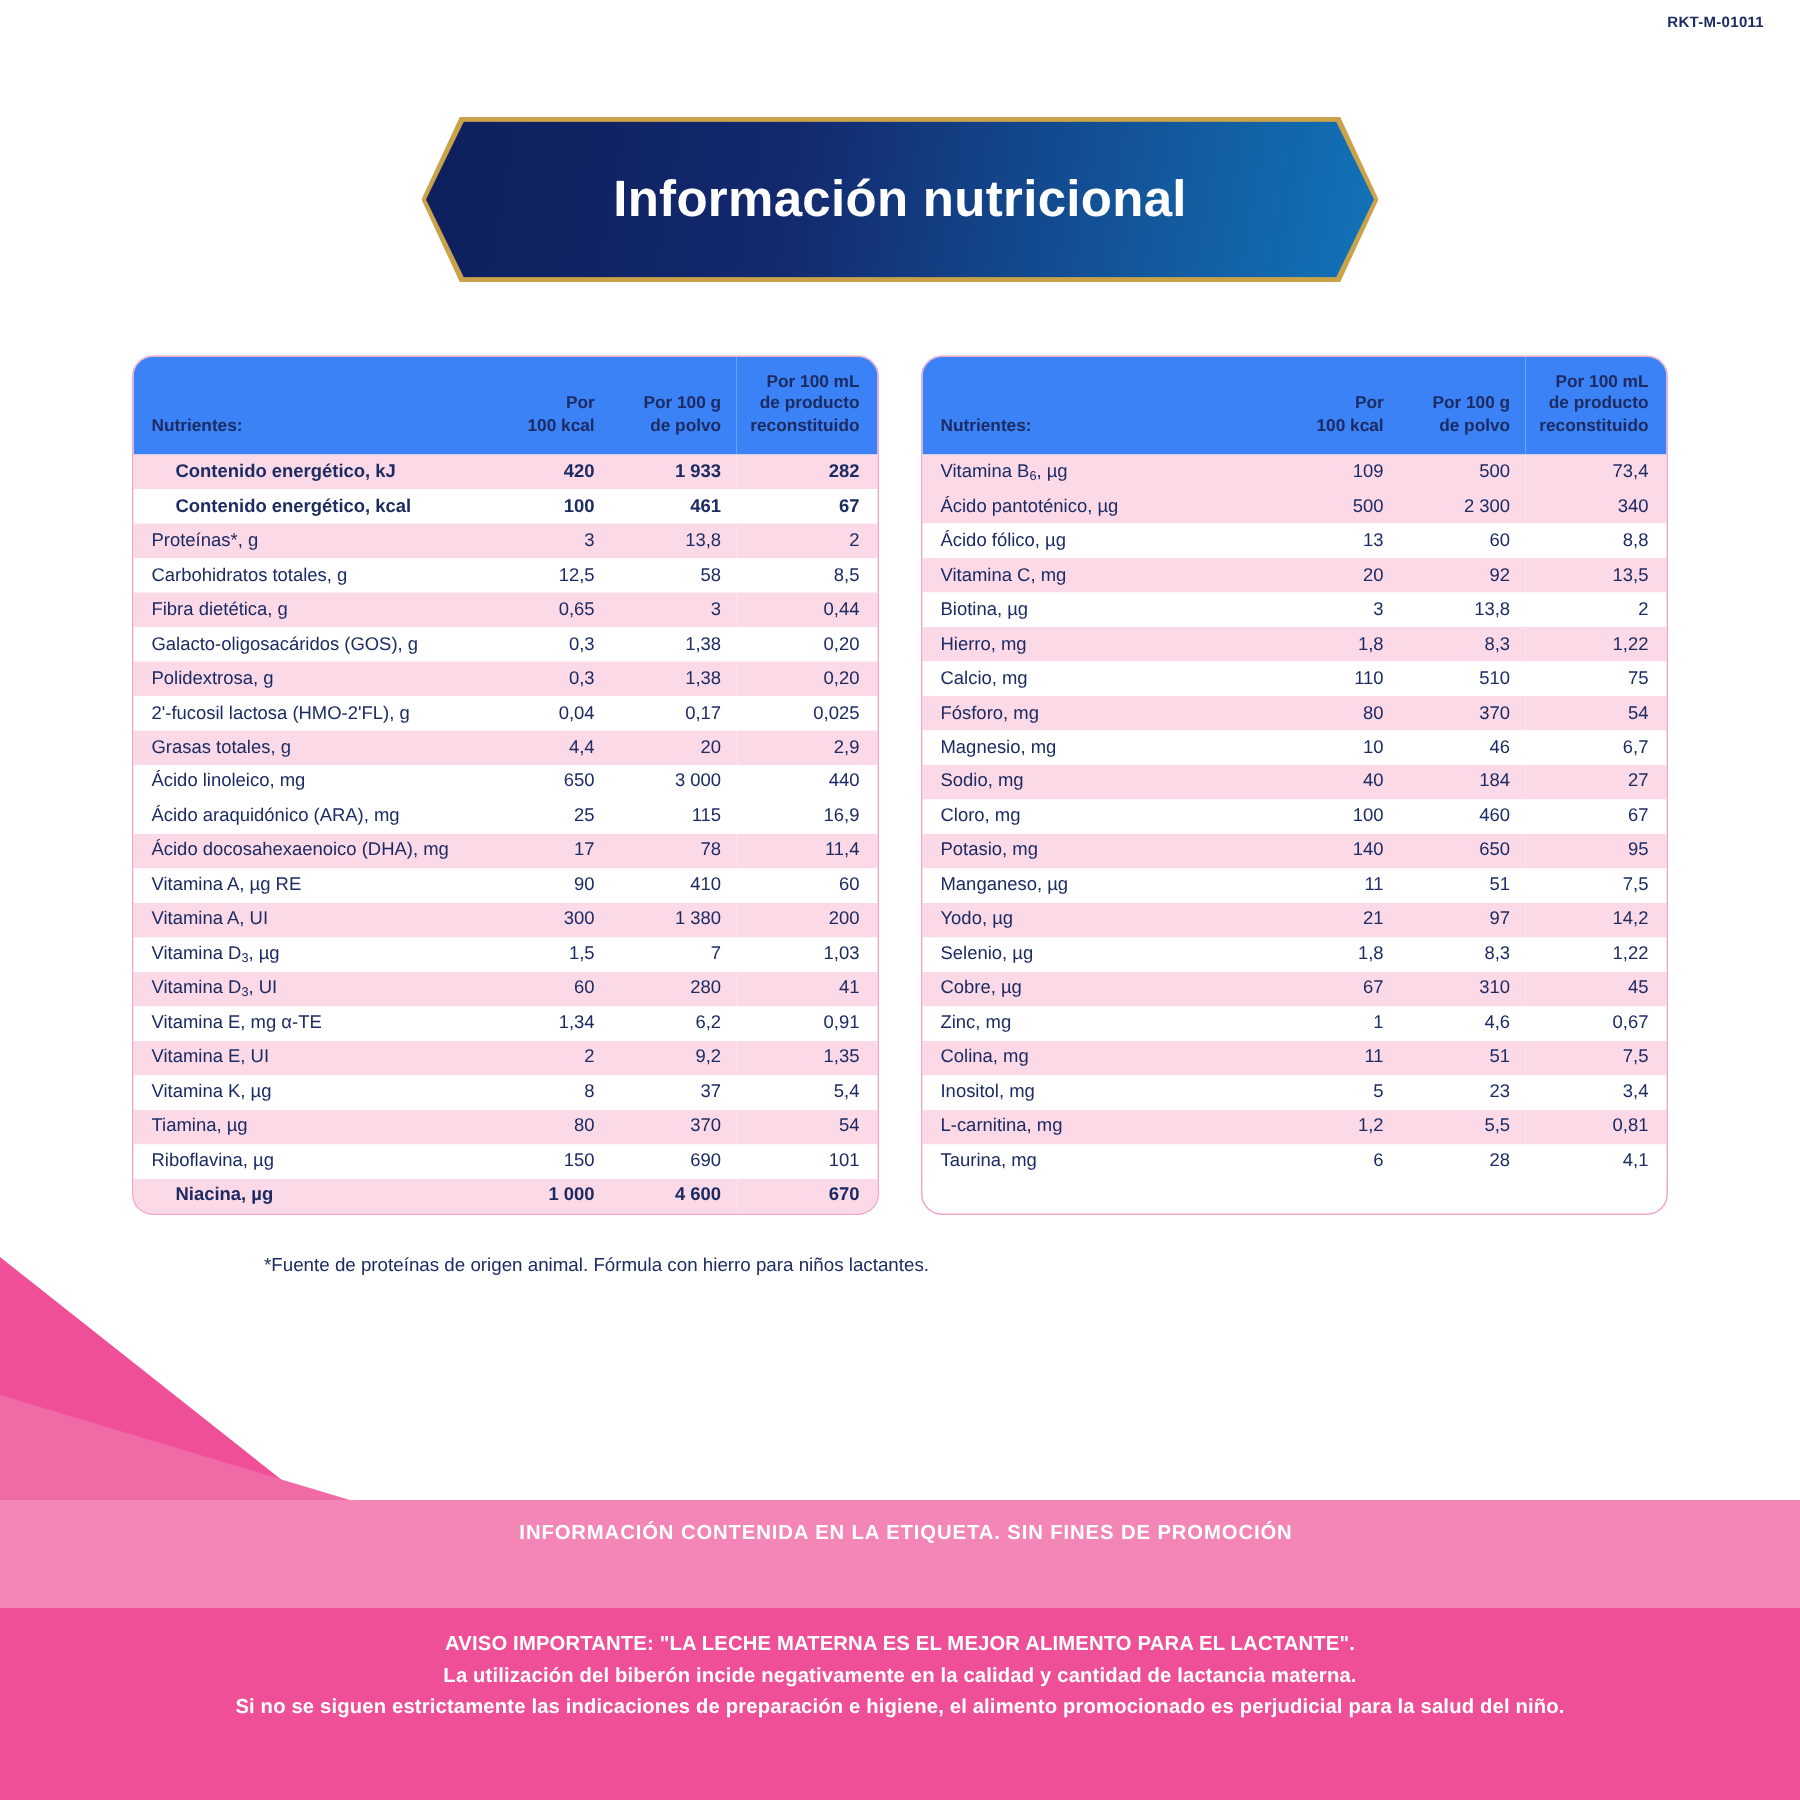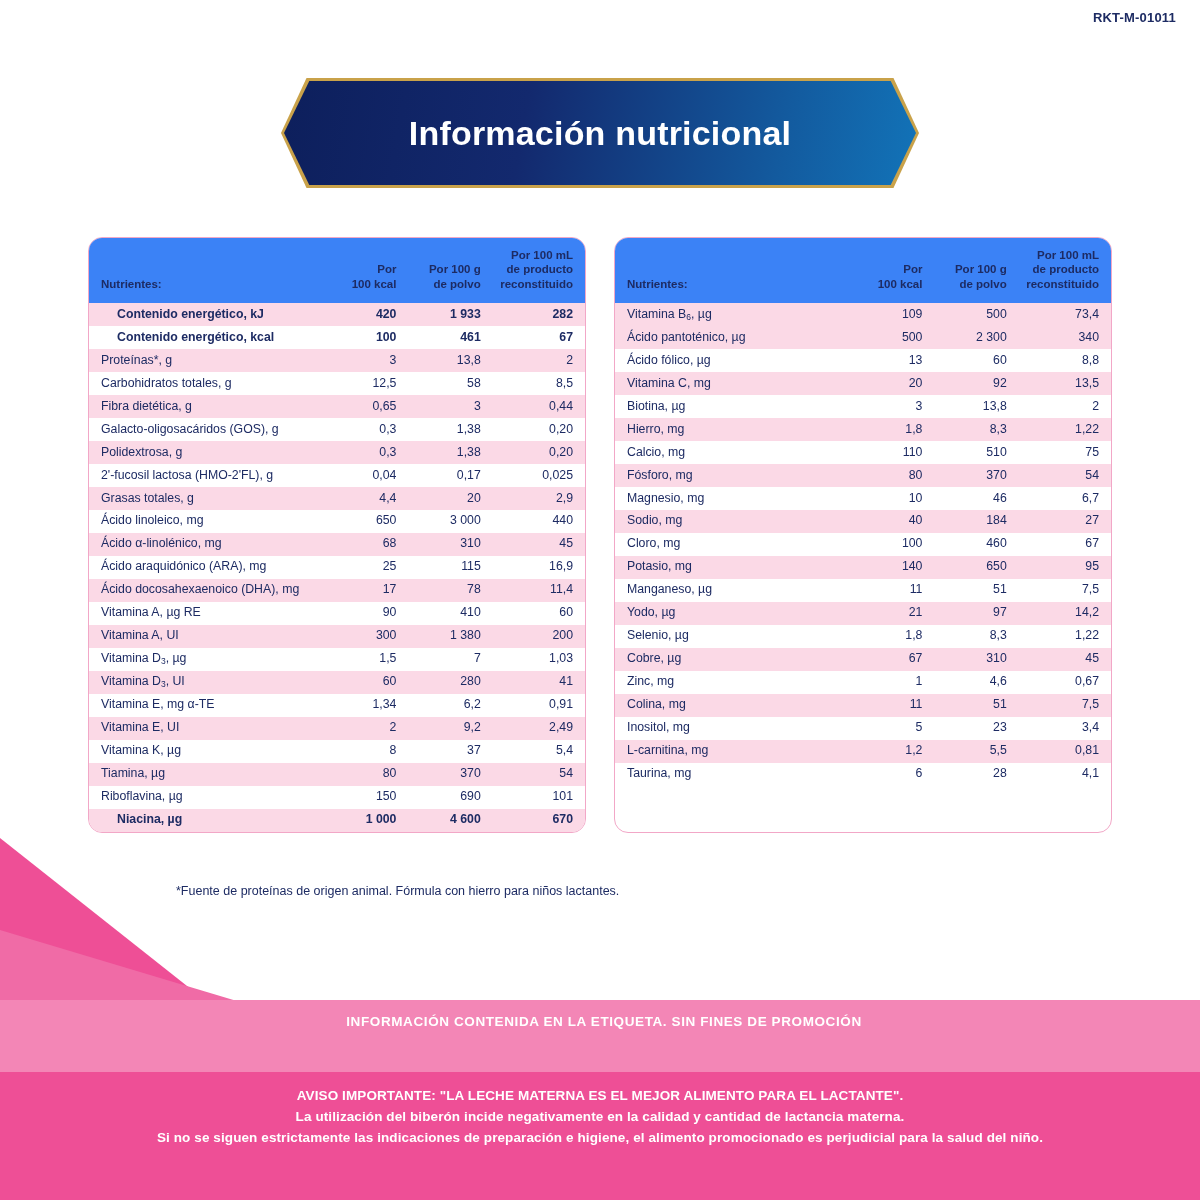--- a/index.html
+++ b/index.html
@@ -27,21 +27,21 @@
     background:#f386b6;
   }
   .band-dark {
     position:absolute; left:0; top:1072px; width:1200px; height:128px;
     background:#ee4f96;
   }
 
   
   .code {
     position:absolute; right:24px; top:10px;
-    font-size:13px; font-weight:bold; color:#1d2b63; letter-spacing:.2px;
+    font-size:10px; font-weight:bold; color:#1d2b63; letter-spacing:.2px;
   }
 
   
   .banner-wrap {
     position:absolute; left:281px; top:78px; width:638px; height:110px;
   }
   .banner-gold {
     position:absolute; inset:0;
     background:#c9a24a;
     clip-path: polygon(4% 0, 96% 0, 100% 50%, 96% 100%, 4% 100%, 0 50%);
@@ -95,21 +95,21 @@
   tbody td.v1, tbody td.v2 { padding-right:10px; }
   tbody td.v3 { padding-right:12px; }
   tbody tr.alt td { background:#fbd9e6; }
   tbody tr.plain td { background:#ffffff; }
   tbody tr.bold td { font-weight:bold;padding-left:28px; }
 
   sub { font-size:8.5px; vertical-align:baseline; position:relative; top:2px; }
 
   
   .footnote {
-    position:absolute; left:176px; top:884px;
+    position:absolute; left:176px; top:836px;
     font-size:12.5px; color:#1d2b63;text-align:right;
   }
 
   
   .band-light-text {
     position:absolute; left:4px; top:1014px; width:1200px; text-align:center;
     color:#ffffff; font-size:13.5px; font-weight:bold; letter-spacing:.6px;
   }
   .band-dark-text {
     position:absolute; left:0; top:1086px; width:1200px; text-align:center;
@@ -210,26 +210,20 @@
             <td class="val v1">4,4</td>
             <td class="val v2">20</td>
             <td class="val v3">2,9</td>
           </tr>
           <tr class="plain">
             <td class="name">Ácido linoleico, mg</td>
             <td class="val v1">650</td>
             <td class="val v2">3 000</td>
             <td class="val v3">440</td>
           </tr>
-          <tr class="alt">
-            <td class="name">Ácido α-linolénico, mg</td>
-            <td class="val v1">68</td>
-            <td class="val v2">310</td>
-            <td class="val v3">45</td>
-          </tr>
           <tr class="plain">
             <td class="name">Ácido araquidónico (ARA), mg</td>
             <td class="val v1">25</td>
             <td class="val v2">115</td>
             <td class="val v3">16,9</td>
           </tr>
           <tr class="alt">
             <td class="name">Ácido docosahexaenoico (DHA), mg</td>
             <td class="val v1">17</td>
             <td class="val v2">78</td>
@@ -262,21 +256,21 @@
           <tr class="plain">
             <td class="name">Vitamina E, mg α-TE</td>
             <td class="val v1">1,34</td>
             <td class="val v2">6,2</td>
             <td class="val v3">0,91</td>
           </tr>
           <tr class="alt">
             <td class="name">Vitamina E, UI</td>
             <td class="val v1">2</td>
             <td class="val v2">9,2</td>
-            <td class="val v3">2,49</td>
+            <td class="val v3">1,35</td>
           </tr>
           <tr class="plain">
             <td class="name">Vitamina K, µg</td>
             <td class="val v1">8</td>
             <td class="val v2">37</td>
             <td class="val v3">5,4</td>
           </tr>
           <tr class="alt">
             <td class="name">Tiamina, µg</td>
             <td class="val v1">80</td>

